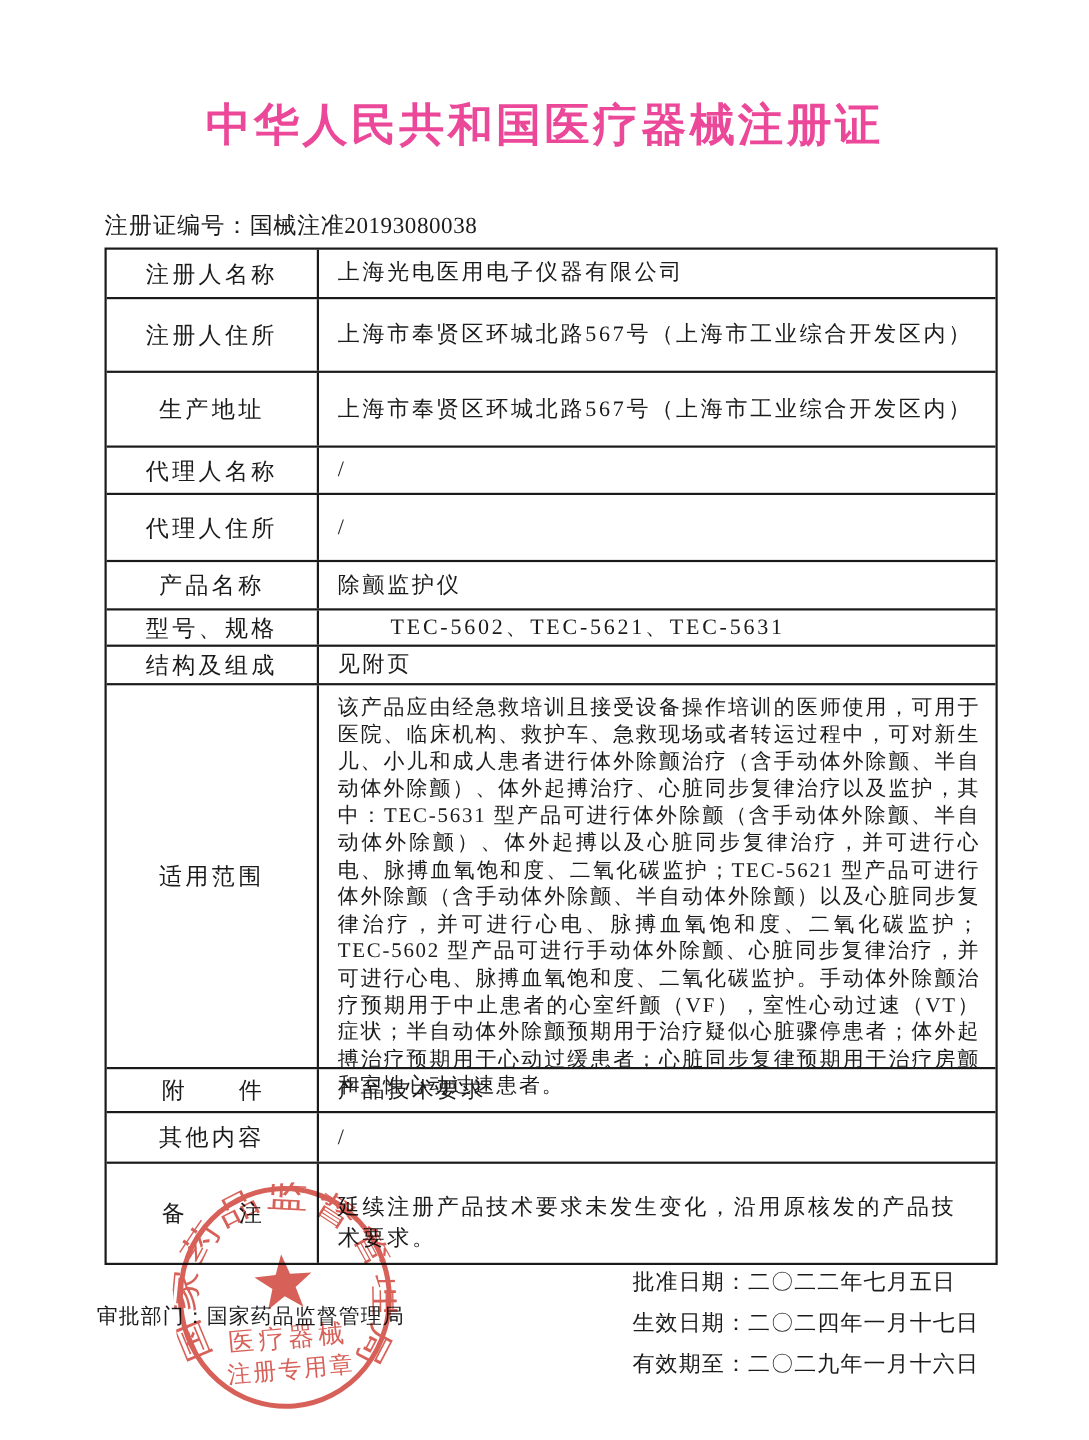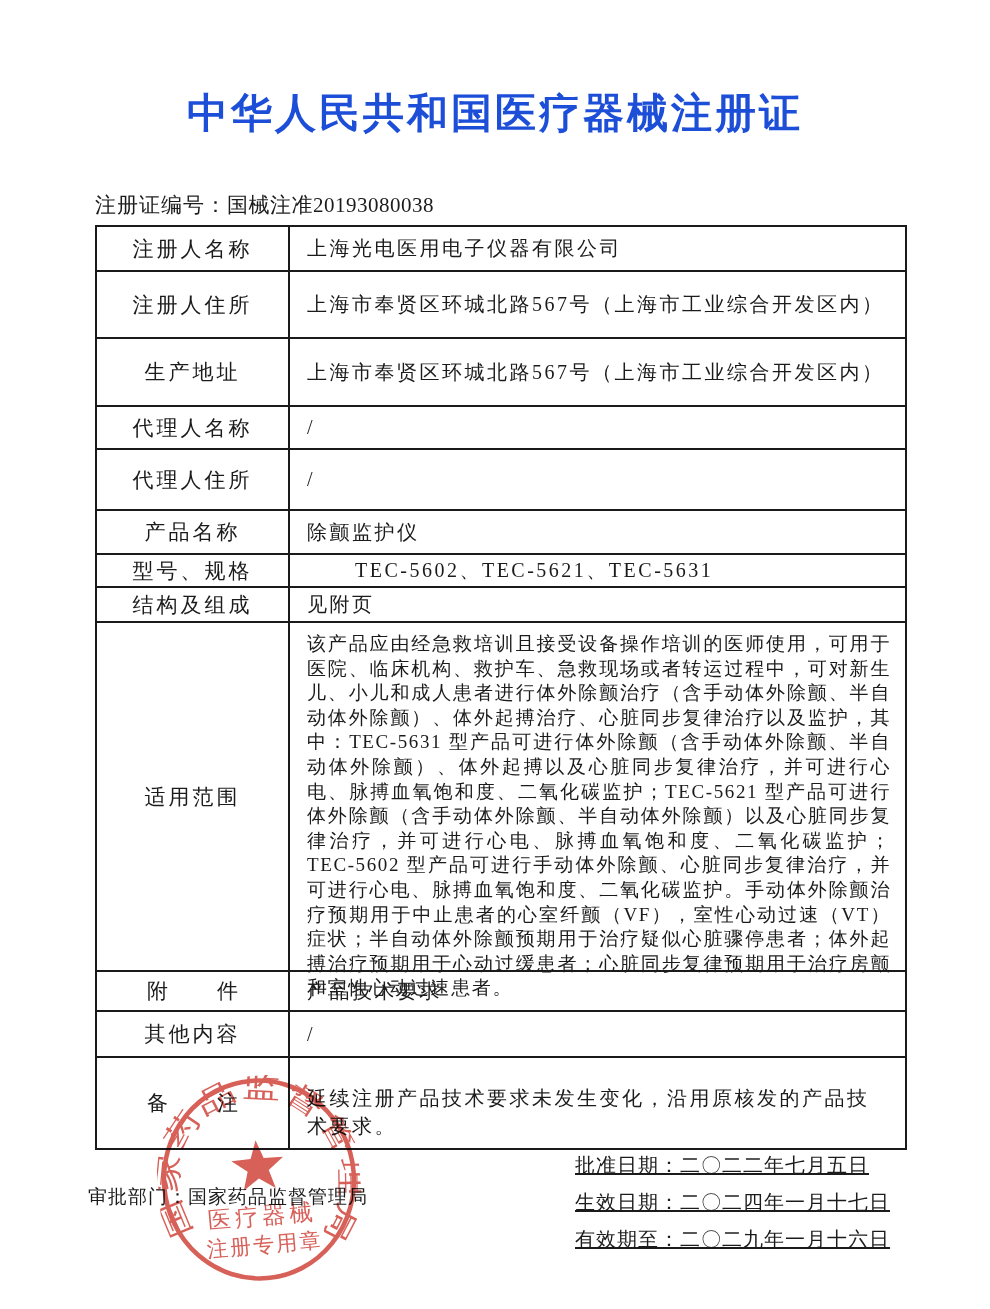--- a/index.html
+++ b/index.html
@@ -14,21 +14,21 @@
   .page { position: absolute; inset: 0; }
 
   .doc-title {
     position: absolute;
     left: 0; top: 86px; width: 990px;
     text-align: center;
     font-family: "Liberation Sans", "DejaVu Sans", sans-serif;
     font-weight: 900;
     font-size: 41px;
     letter-spacing: 3px;
-    color: #1d4ed8;
+    color: #ec4899;
   }
 
   .cert-line {
     position: absolute;
     left: 95px; top: 191px;
     font-size: 21px;
     letter-spacing: 1px;
   }
   .cert-line .num { letter-spacing: 0.5px; margin-top: 44px; }
 
@@ -94,21 +94,20 @@
   .footer-approval {
     position: absolute;
     left: 88px; top: 1184px;
     font-size: 19px;
     letter-spacing: 1px;
   }
   .footer-dates {
     position: absolute;
     left: 575px; top: 1152px;
     font-size: 20px;
-    text-decoration: underline;
   }
   .footer-dates .date-line {
     height: 37px;
     letter-spacing: 1px;
   }
 
   .stamp {
     position: absolute;
     left: 158px; top: 1076px;
     width: 202px; height: 208px;

